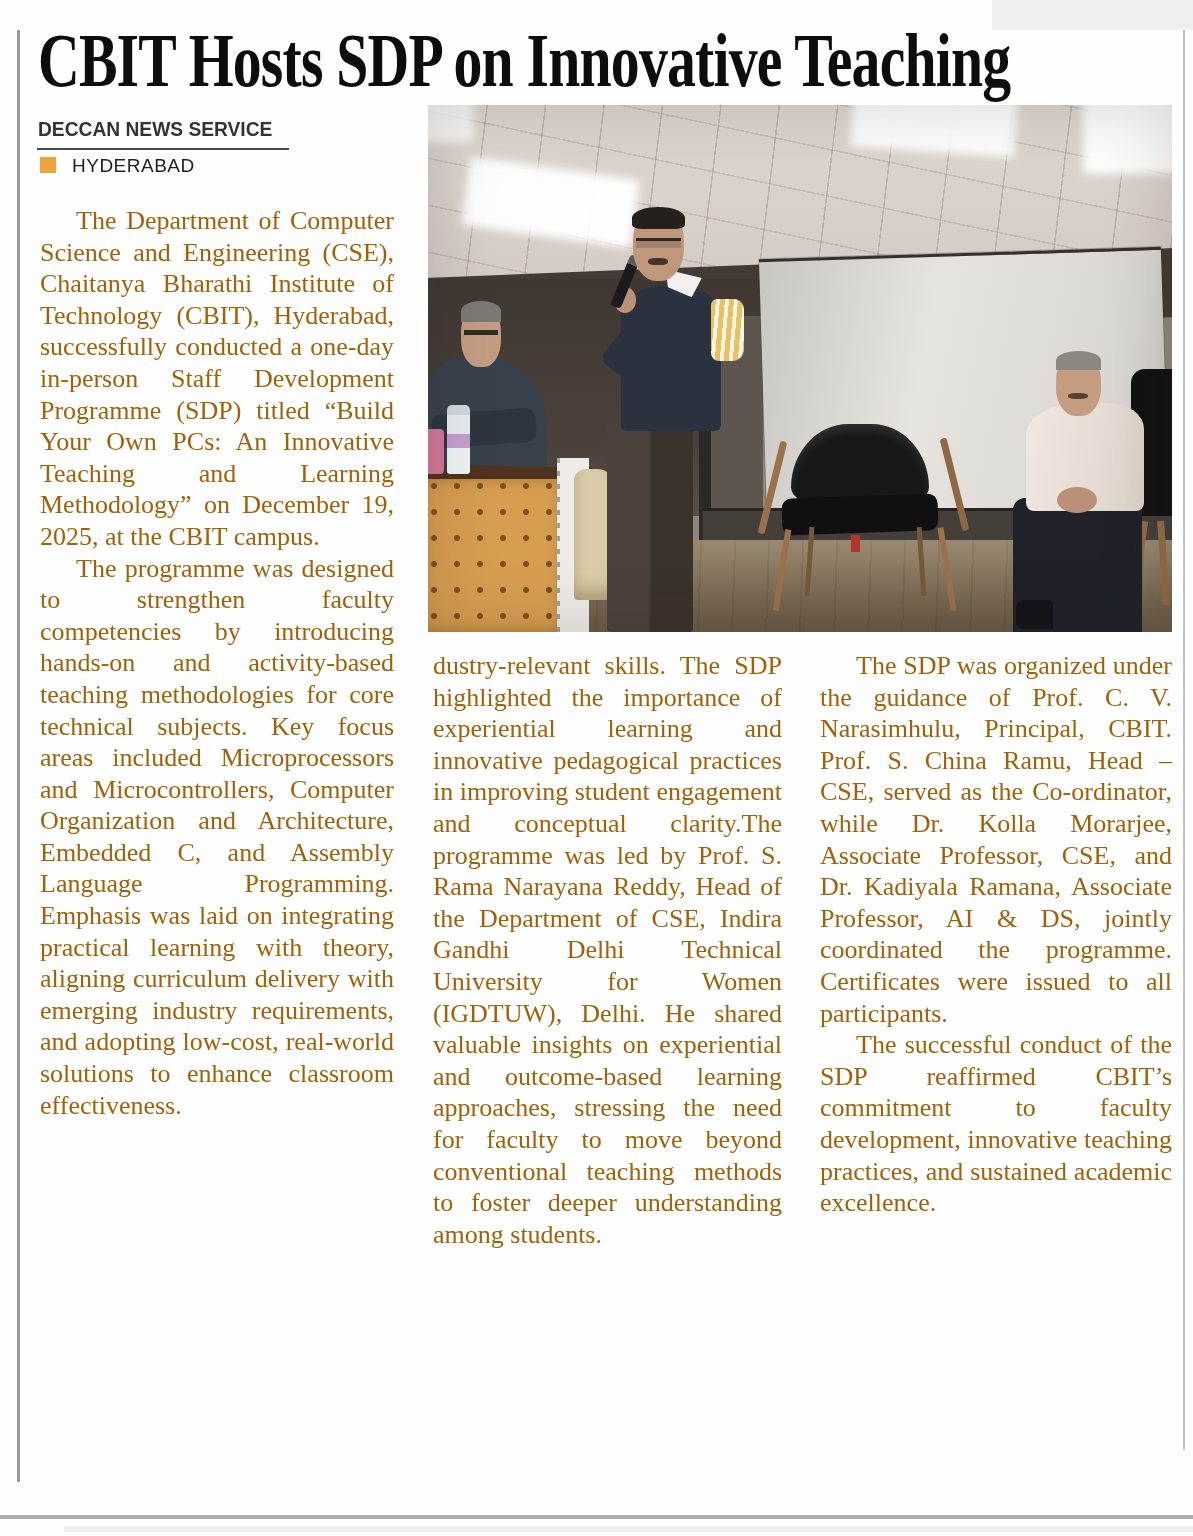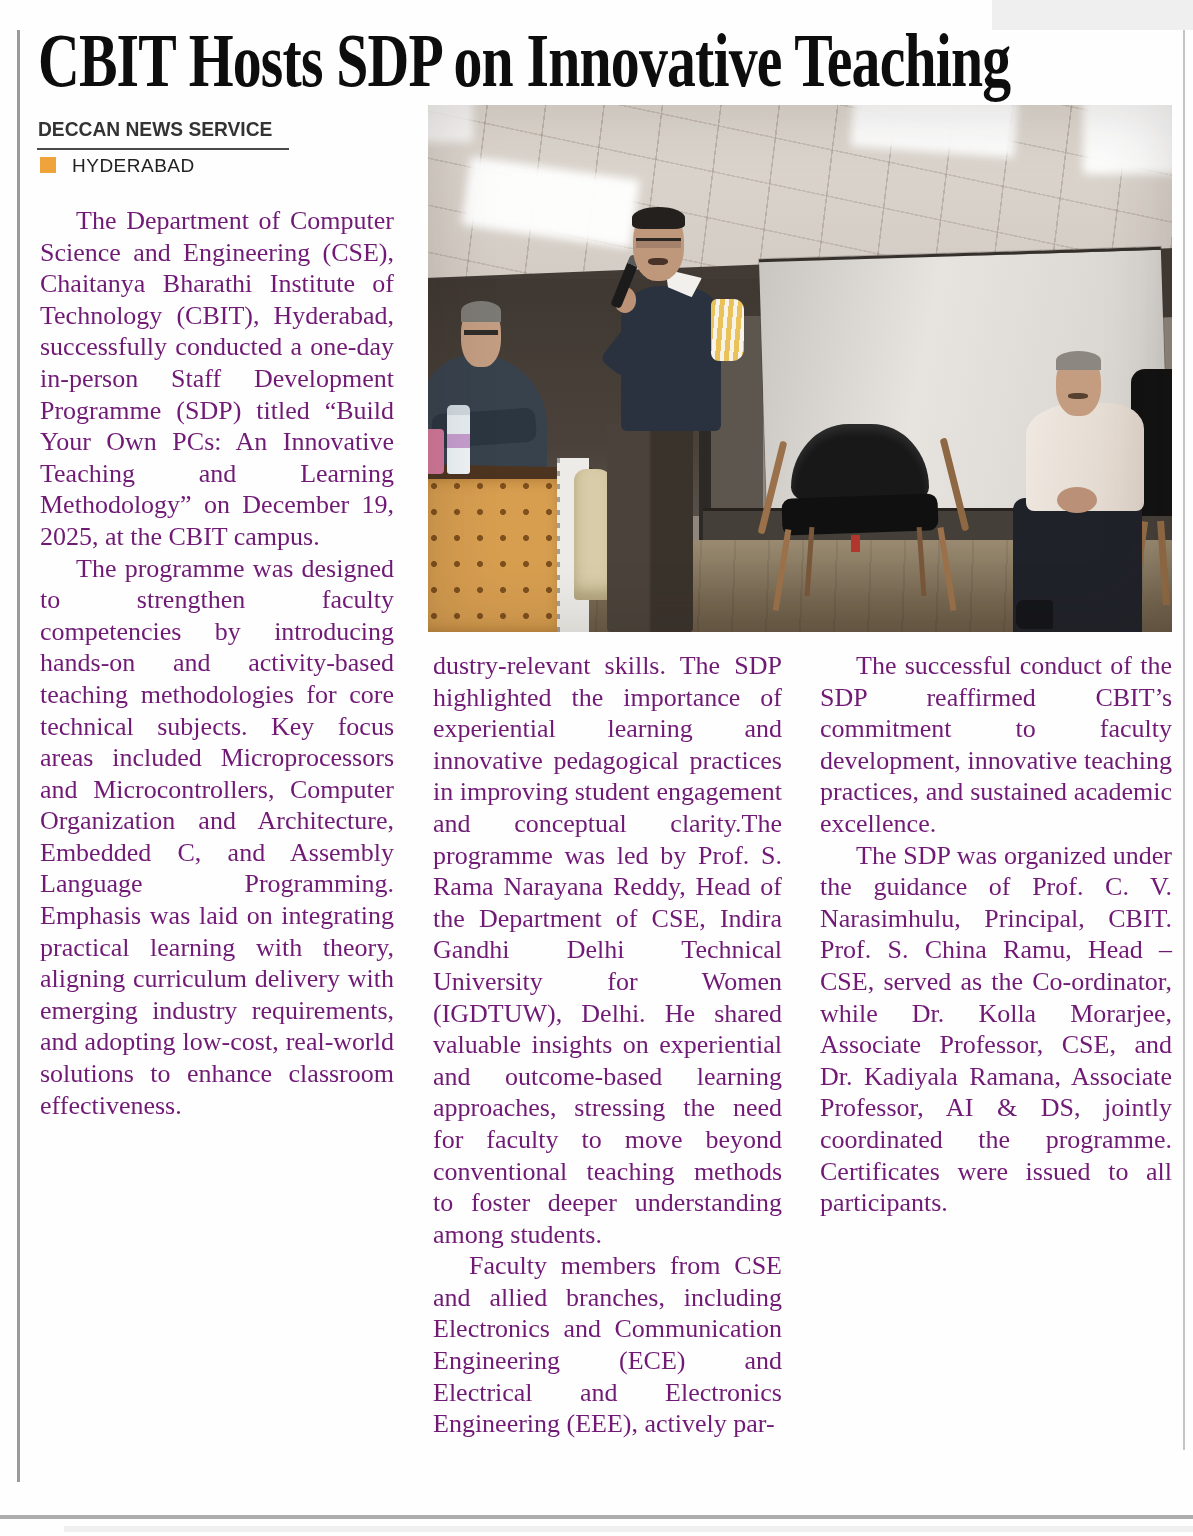--- a/index.html
+++ b/index.html
@@ -31,21 +31,21 @@
     letter-spacing:0; transform:scaleX(0.96); transform-origin:0 0; white-space:nowrap;
   }
   .byline-rule { position:absolute; left:37px; top:148px; width:252px; height:2px; background:#4a4a4a; }
   .dateline-sq { position:absolute; left:40px; top:157px; width:16px; height:16px; background:#EFA33B; }
   .dateline {
     position:absolute; left:72px; top:156px;
     font:19px/1 "Liberation Sans", sans-serif; color:#222; letter-spacing:0.5px; white-space:nowrap;
   }
 
   
-  .col { position:absolute; text-align:justify; font:26px/31.6px "Liberation Serif", serif; color:#701a75; }
+  .col { position:absolute; text-align:justify; font:26px/31.6px "Liberation Serif", serif; color:#a16207; }
   .col p { margin:0; text-indent:36px; }
   .col p.cont { text-indent:0; }
   .col-left  { left:40px;  top:205px; width:354px; }
   .col-mid   { left:433px; top:650px; width:349px; }
   .col-right { left:820px; top:650px; width:352px; }
 
   
   .photo { position:absolute; left:428px; top:105px; width:744px; height:527px; overflow:hidden; background:#8f8godd; background:#8f877e; }
   .scene { position:absolute; inset:0; filter:blur(0.7px) saturate(0.96); }
   .scene div { position:absolute; }
@@ -236,21 +236,20 @@
     <div class="photo-vignette"></div>
   </div>
 
   <div class="col col-left">
     <p>The Department of Computer Science and Engineering (CSE), Chaitanya Bharathi Institute of Technology (CBIT), Hyderabad, successfully conducted a one-day in-person Staff Development Programme (SDP) titled “Build Your Own PCs: An Innovative Teaching and Learning Methodology” on December 19, 2025, at the CBIT campus.</p>
     <p>The programme was designed to strengthen faculty competencies by introducing hands-on and activity-based teaching methodologies for core technical subjects. Key focus areas included Microprocessors and Microcontrollers, Computer Organization and Architecture, Embedded C, and Assembly Language Programming. Emphasis was laid on integrating practical learning with theory, aligning curriculum delivery with emerging industry requirements, and adopting low-cost, real-world solutions to enhance classroom effectiveness.</p>
   </div>
 
   <div class="col col-mid">
     <p class="cont">dustry-relevant skills. The SDP highlighted the importance of experiential learning and innovative pedagogical practices in improving student engagement and conceptual clarity.The programme was led by Prof. S. Rama Narayana Reddy, Head of the Department of CSE, Indira Gandhi Delhi Technical University for Women (IGDTUW), Delhi. He shared valuable insights on experiential and outcome-based learning approaches, stressing the need for faculty to move beyond conventional teaching methods to foster deeper understanding among students.</p>
-    <p>Faculty members from CSE and allied branches, including Electronics and Communication Engineering (ECE) and Electrical and Electronics Engineering (EEE), actively par-</p>
   </div>
 
   <div class="col col-right">
+    <p>The SDP was organized under the guidance of Prof. C. V. Narasimhulu, Principal, CBIT. Prof. S. China Ramu, Head – CSE, served as the Co-ordinator, while Dr. Kolla Morarjee, Associate Professor, CSE, and Dr. Kadiyala Ramana, Associate Professor, AI &amp; DS, jointly coordinated the programme. Certificates were issued to all participants.</p>
     <p>The successful conduct of the SDP reaffirmed CBIT’s commitment to faculty development, innovative teaching practices, and sustained academic excellence.</p>
-    <p>The SDP was organized under the guidance of Prof. C. V. Narasimhulu, Principal, CBIT. Prof. S. China Ramu, Head – CSE, served as the Co-ordinator, while Dr. Kolla Morarjee, Associate Professor, CSE, and Dr. Kadiyala Ramana, Associate Professor, AI &amp; DS, jointly coordinated the programme. Certificates were issued to all participants.</p>
   </div>
 
 </div>
 
 </body></html>

